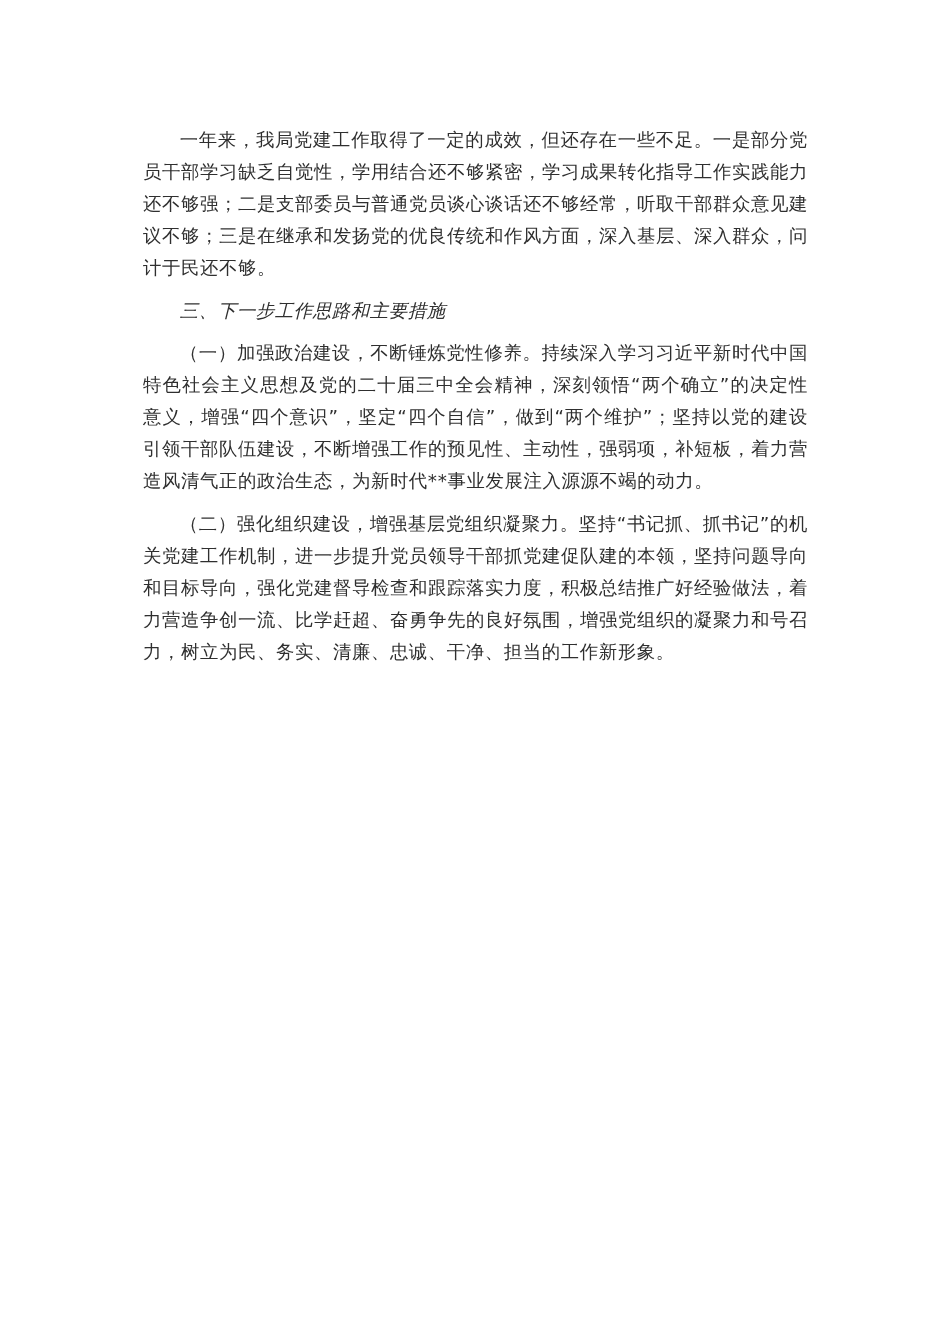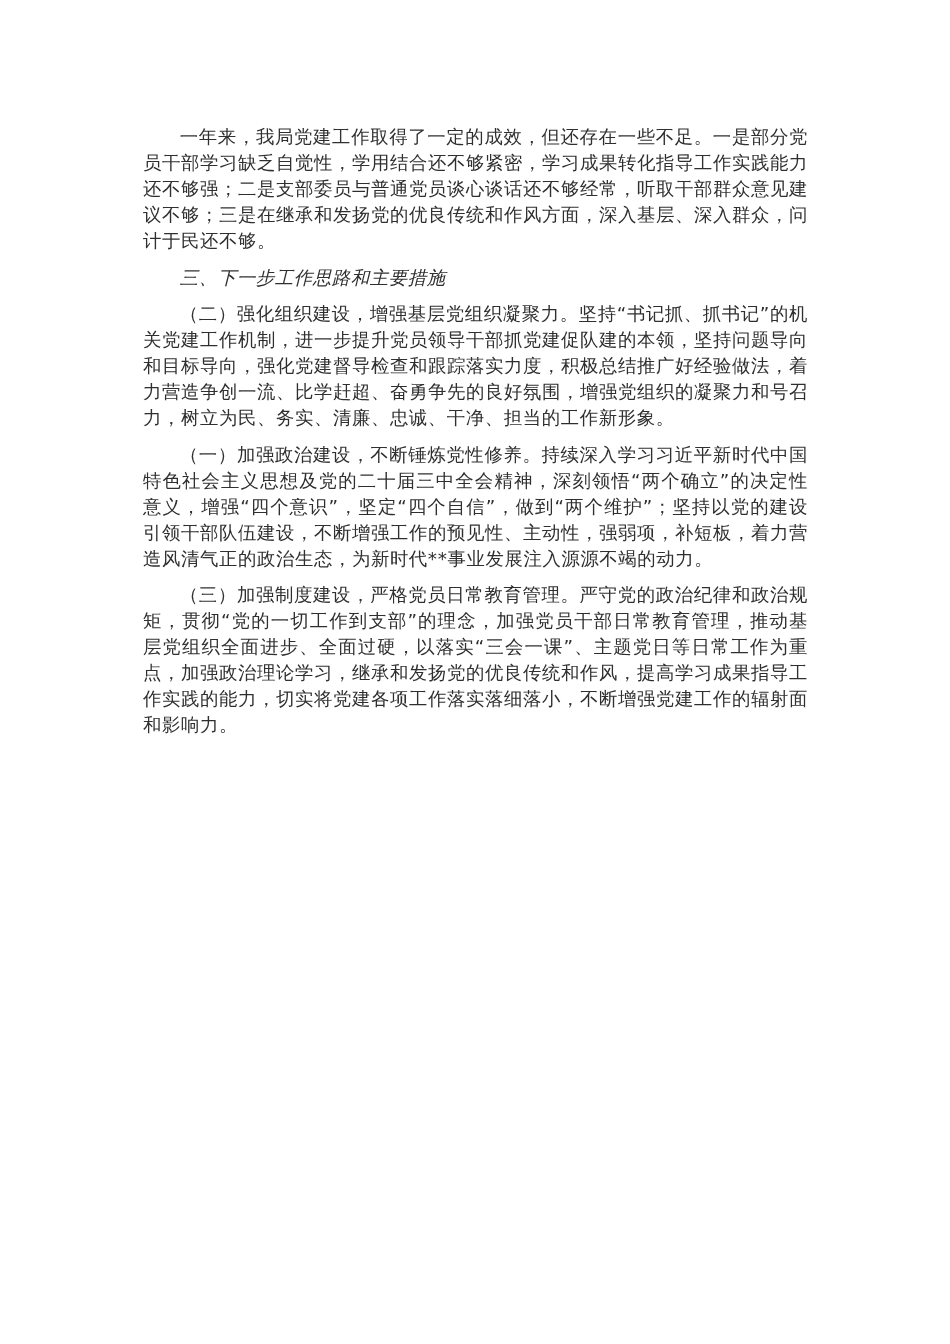--- a/index.html
+++ b/index.html
@@ -4,21 +4,21 @@
 <style>
   html, body { margin: 0; padding: 0; background: #ffffff; }
   body { width: 950px; height: 1344px; position: relative; overflow: hidden; }
   .page {
     position: absolute;
     left: 143px;
     top: 124px;
     width: 665px;
     font-family: "DejaVu Sans", "Liberation Sans", sans-serif;
     font-size: 18.4px;
-    line-height: 26px;
+    line-height: 32px;
     color: #2f2f2f;
     letter-spacing: 0.6px;
   }
   .para {
     margin: 0 0 10.5px 0;
     text-indent: 2em;
     text-align: justify;
     word-break: break-all;
   }
   .heading {
@@ -26,16 +26,15 @@
     text-indent: 2em;
     font-style: italic;
   }
 </style>
 </head>
 <body>
 
 <div class="page">
   <p class="para">一年来，我局党建工作取得了一定的成效，但还存在一些不足。一是部分党员干部学习缺乏自觉性，学用结合还不够紧密，学习成果转化指导工作实践能力还不够强；二是支部委员与普通党员谈心谈话还不够经常，听取干部群众意见建议不够；三是在继承和发扬党的优良传统和作风方面，深入基层、深入群众，问计于民还不够。</p>
   <p class="heading">三、下一步工作思路和主要措施</p>
+  <p class="para">（一）加强政治建设，不断锤炼党性修养。持续深入学习习近平新时代中国特色社会主义思想及党的二十届三中全会精神，深刻领悟“两个确立”的决定性意义，增强“四个意识”，坚定“四个自信”，做到“两个维护”；坚持以党的建设引领干部队伍建设，不断增强工作的预见性、主动性，强弱项，补短板，着力营造风清气正的政治生态，为新时代**事业发展注入源源不竭的动力。</p>
   <p class="para">（二）强化组织建设，增强基层党组织凝聚力。坚持“书记抓、抓书记”的机关党建工作机制，进一步提升党员领导干部抓党建促队建的本领，坚持问题导向和目标导向，强化党建督导检查和跟踪落实力度，积极总结推广好经验做法，着力营造争创一流、比学赶超、奋勇争先的良好氛围，增强党组织的凝聚力和号召力，树立为民、务实、清廉、忠诚、干净、担当的工作新形象。</p>
-  <p class="para">（一）加强政治建设，不断锤炼党性修养。持续深入学习习近平新时代中国特色社会主义思想及党的二十届三中全会精神，深刻领悟“两个确立”的决定性意义，增强“四个意识”，坚定“四个自信”，做到“两个维护”；坚持以党的建设引领干部队伍建设，不断增强工作的预见性、主动性，强弱项，补短板，着力营造风清气正的政治生态，为新时代**事业发展注入源源不竭的动力。</p>
-  <p class="para">（三）加强制度建设，严格党员日常教育管理。严守党的政治纪律和政治规矩，贯彻“党的一切工作到支部”的理念，加强党员干部日常教育管理，推动基层党组织全面进步、全面过硬，以落实“三会一课”、主题党日等日常工作为重点，加强政治理论学习，继承和发扬党的优良传统和作风，提高学习成果指导工作实践的能力，切实将党建各项工作落实落细落小，不断增强党建工作的辐射面和影响力。</p>
 </div>
 
 </body></html>

